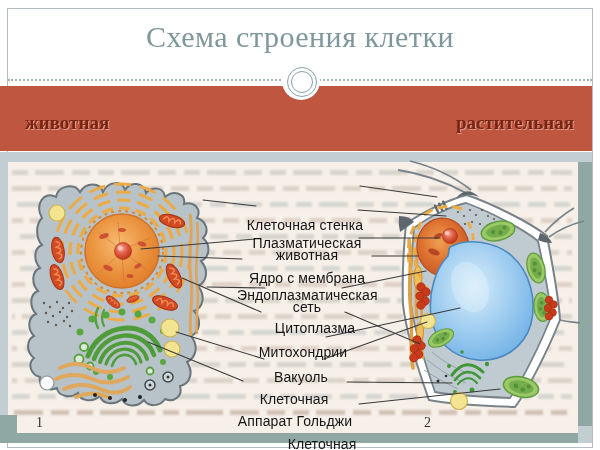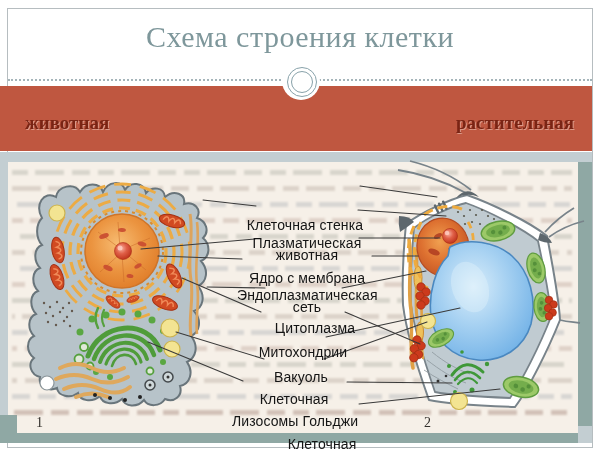--- a/index.html
+++ b/index.html
@@ -377,19 +377,19 @@
   </svg>
 
   <div class="flabel" style="left:230px;top:179px;">Клеточная стенка</div>
   <div class="flabel" style="left:251px;top:197px;width:112px;">Плазматическая животная</div>
   <div class="flabel" style="left:232px;top:232px;">Ядро с мембрана</div>
   <div class="flabel" style="left:237px;top:249px;width:140px;">Эндоплазматическая сеть</div>
   <div class="flabel" style="left:240px;top:282px;">Цитоплазма</div>
   <div class="flabel" style="left:228px;top:306px;">Митохондрии</div>
   <div class="flabel" style="left:226px;top:331px;">Вакуоль</div>
   <div class="flabel" style="left:219px;top:353px;">Клеточная</div>
-  <div class="flabel" style="left:220px;top:375px;">Лизосомы Гольджи</div>
+  <div class="flabel" style="left:220px;top:375px;">Аппарат Гольджи</div>
   <div class="flabel" style="left:247px;top:398px;">Клеточная</div>
 
   <div class="pnum" style="left:36px;top:415px;">1</div>
   <div class="pnum" style="left:424px;top:415px;">2</div>
 
 </div>
 
 </body></html>

